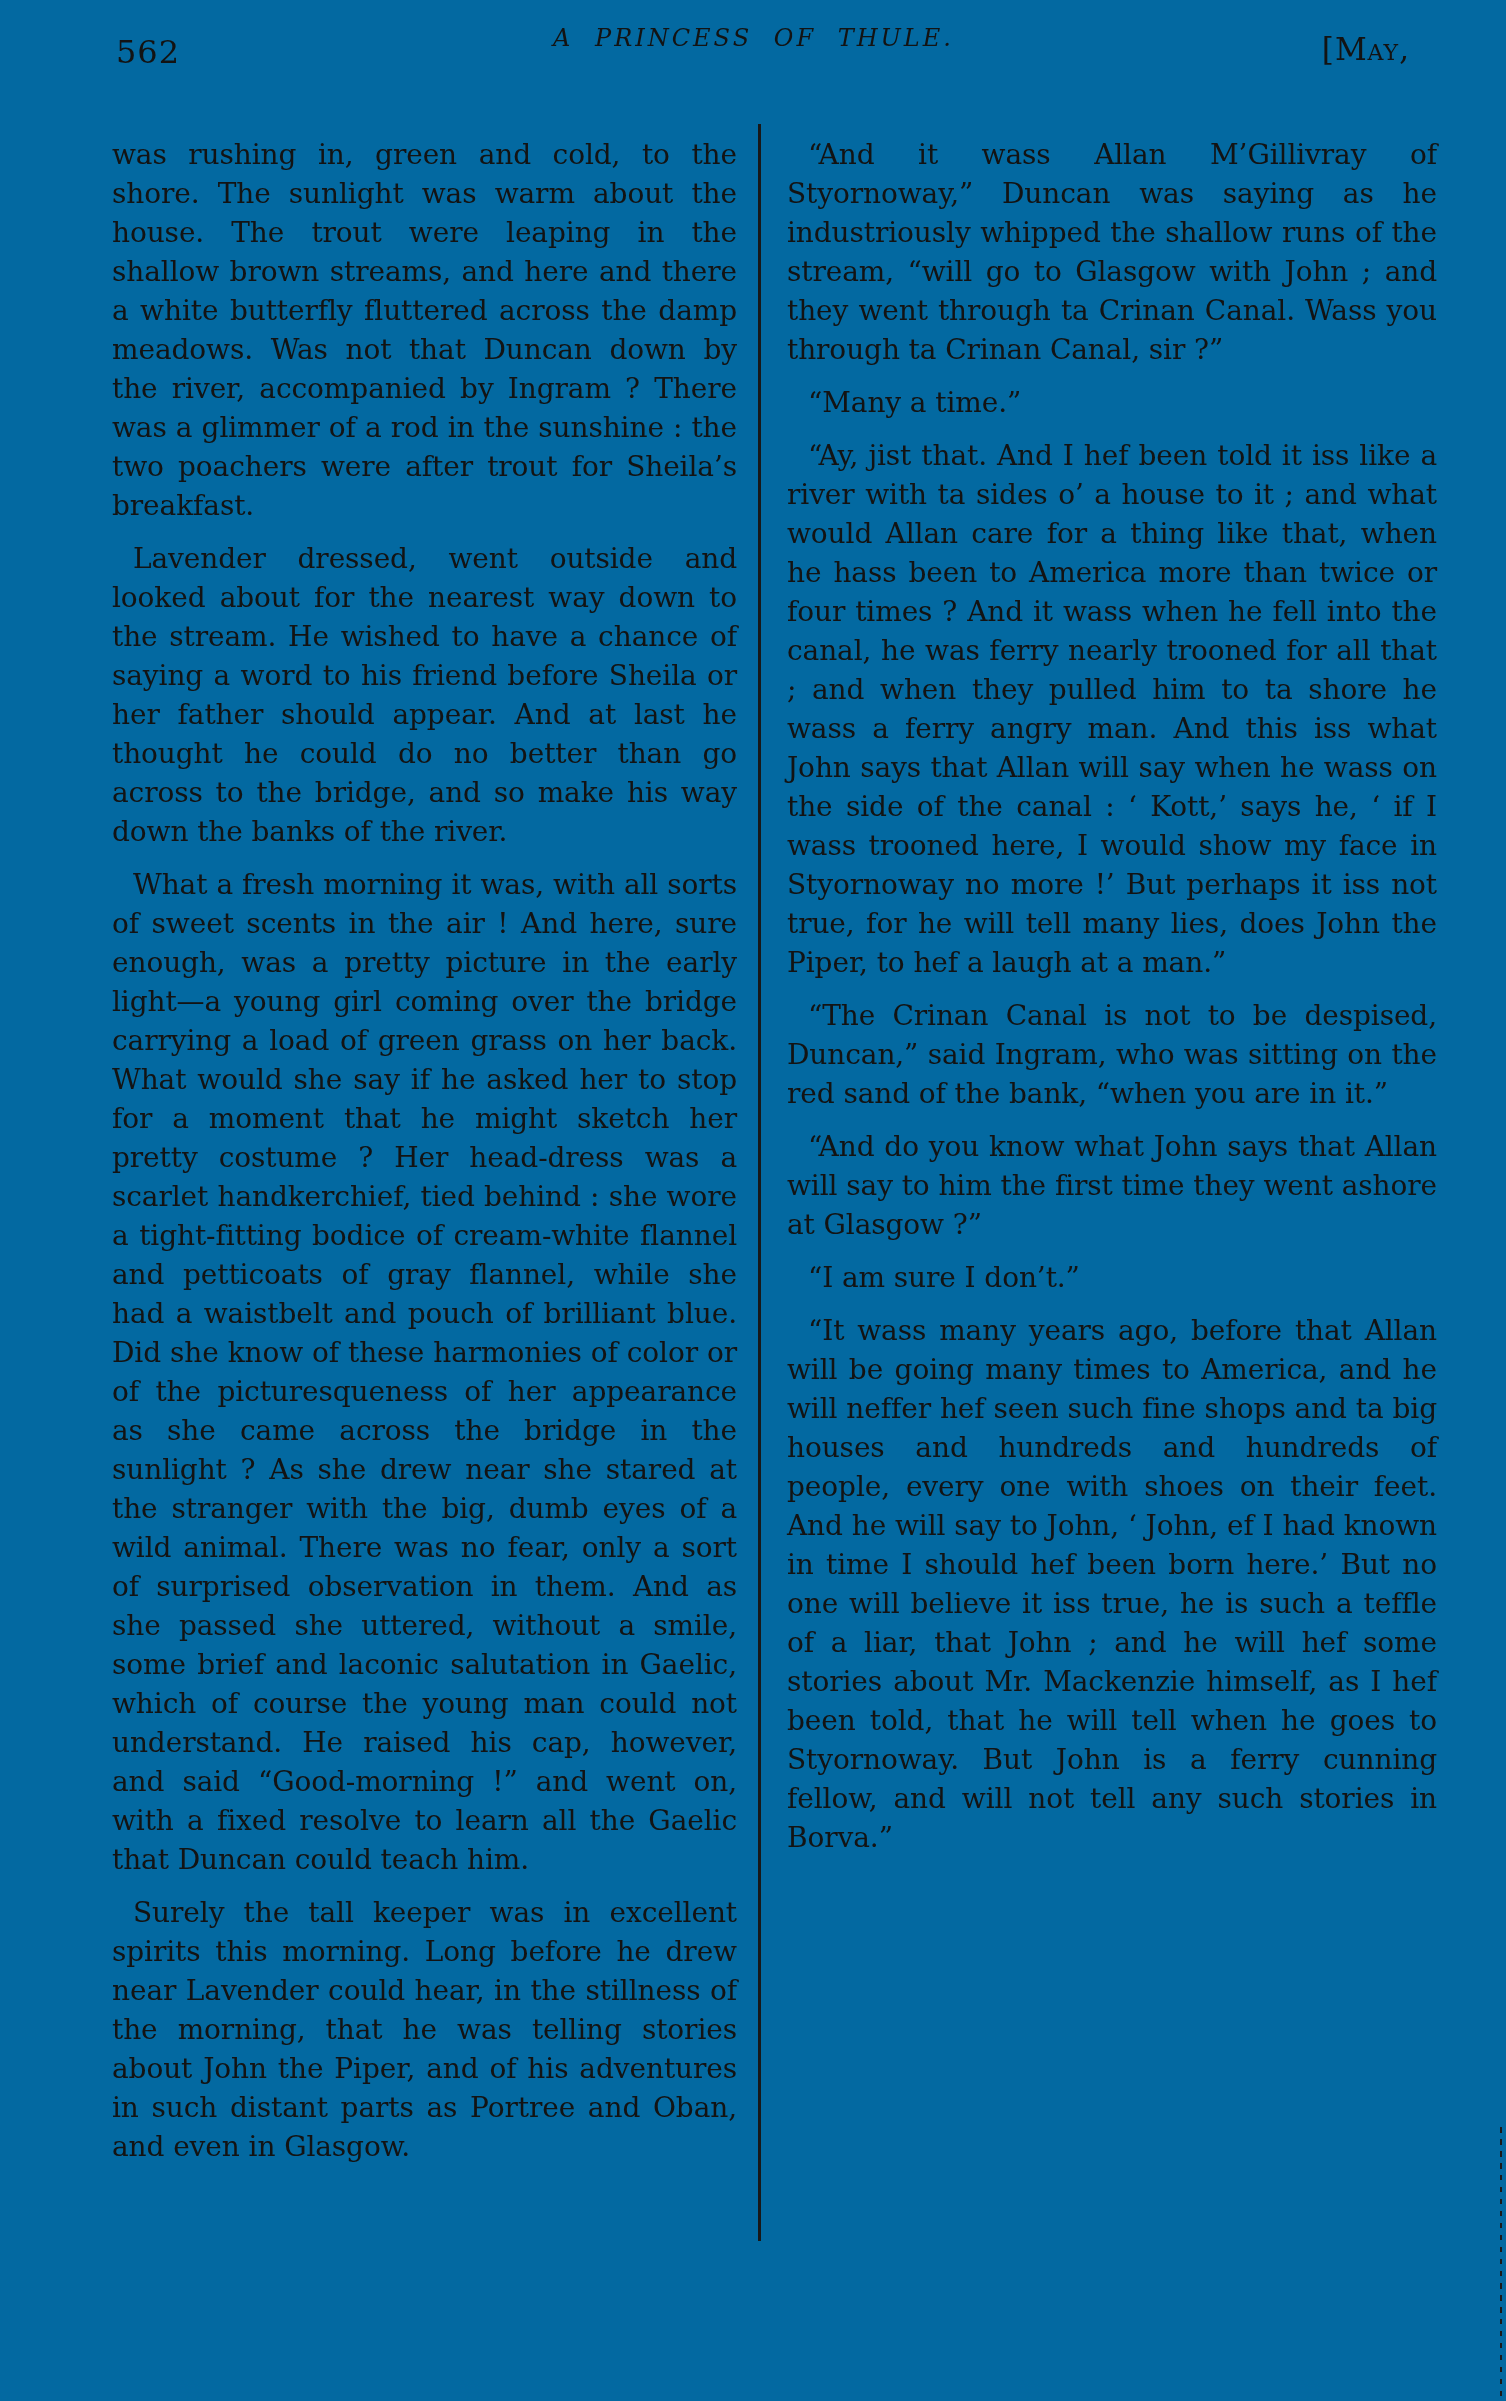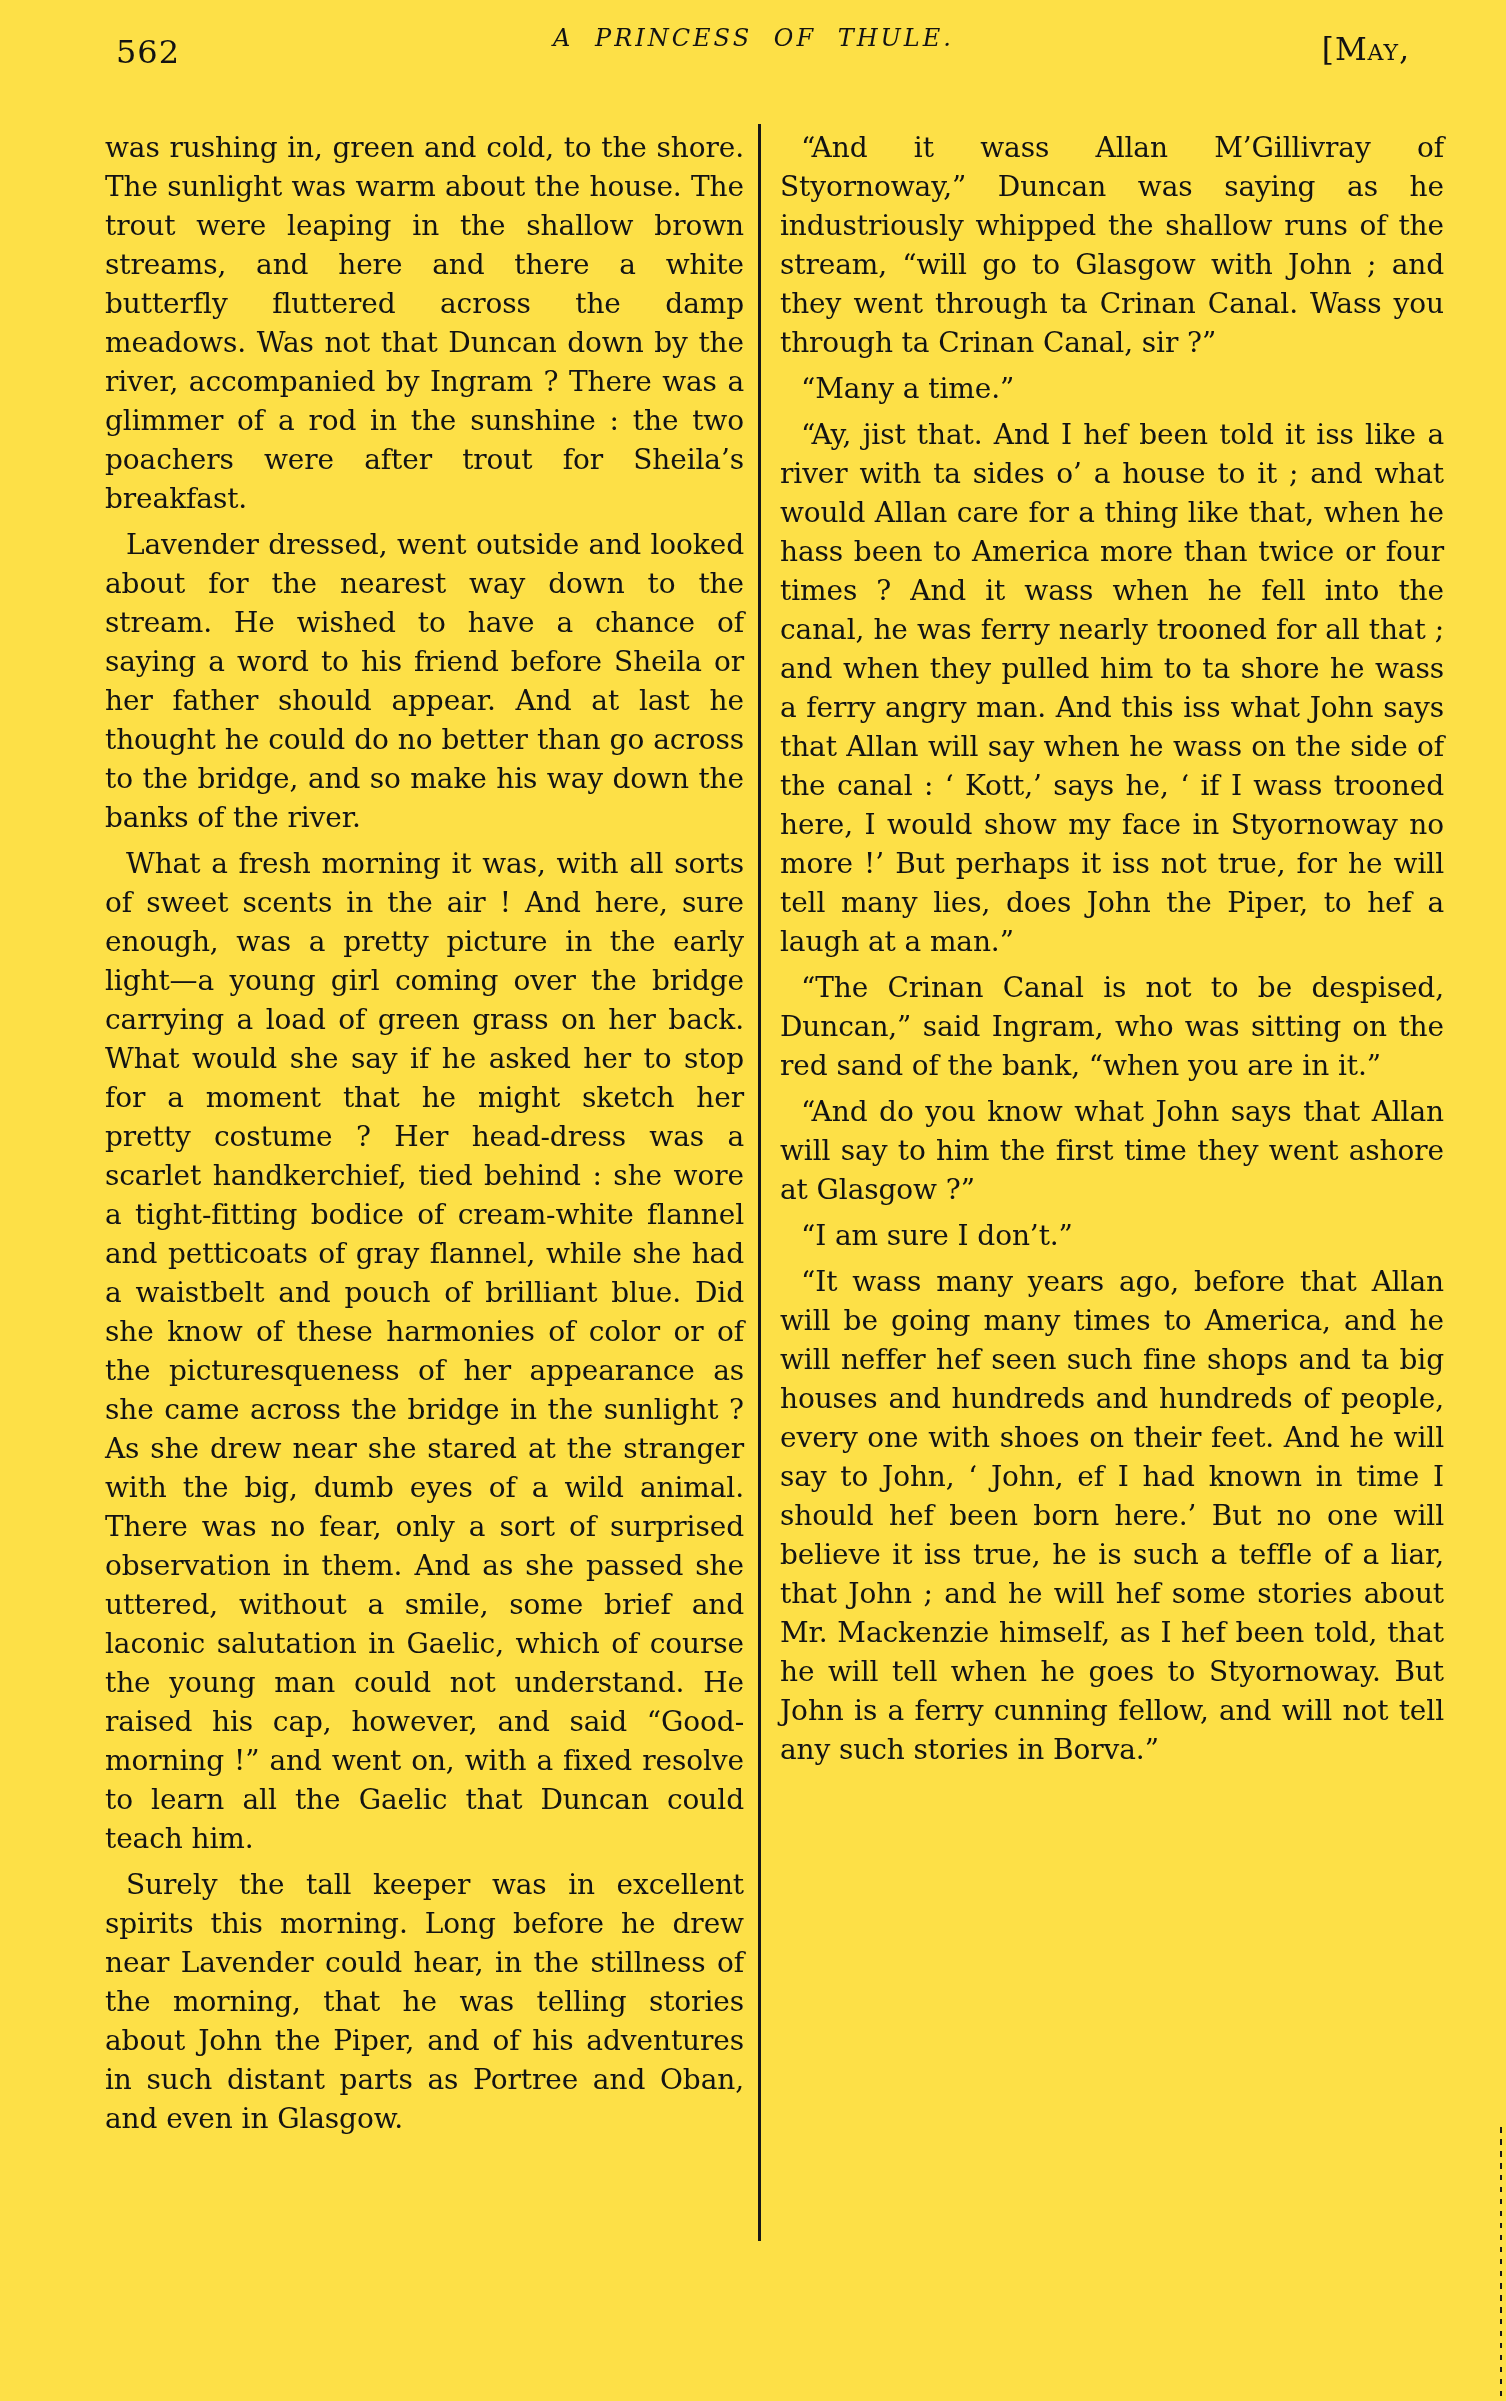--- a/index.html
+++ b/index.html
@@ -4,21 +4,21 @@
 <style>
   html, body {
     margin: 0;
     padding: 0;
     background: #e8e8e8;
   }
   .page {
     position: relative;
     width: 1507px;
     height: 2401px;
-    background: #fde047;
+    background: #0369a1;
     color: #131313;
     font-family: "DejaVu Serif", "Liberation Serif", serif;
     overflow: hidden;
   }
   
   .page-header { position: absolute; top: 0; left: 0; right: 0; height: 115px; }
   .pagenum {
     position: absolute;
     left: 116px;
     top: 33px;
@@ -48,21 +48,21 @@
   .col {
     position: absolute;
     top: 121px;
     text-align: justify;
     font-size: 28px;
     line-height: 39px;
     letter-spacing: -0.1px;
   }
   .col-left  { left: 98px;  width: 653px; }
   .col-right { left: 773px; width: 678px; }
-  .par { margin: 7px; padding: 0; text-indent: 0; }
+  .par { margin: 14px; padding: 0; text-indent: 0; }
   .par.indent { text-indent: 21px; }
   .par:last-child { text-align-last: left; }
   
   .divider {
     position: absolute;
     left: 758px;
     top: 124px;
     width: 2.5px;
     height: 2117px;
     background: #181818;

